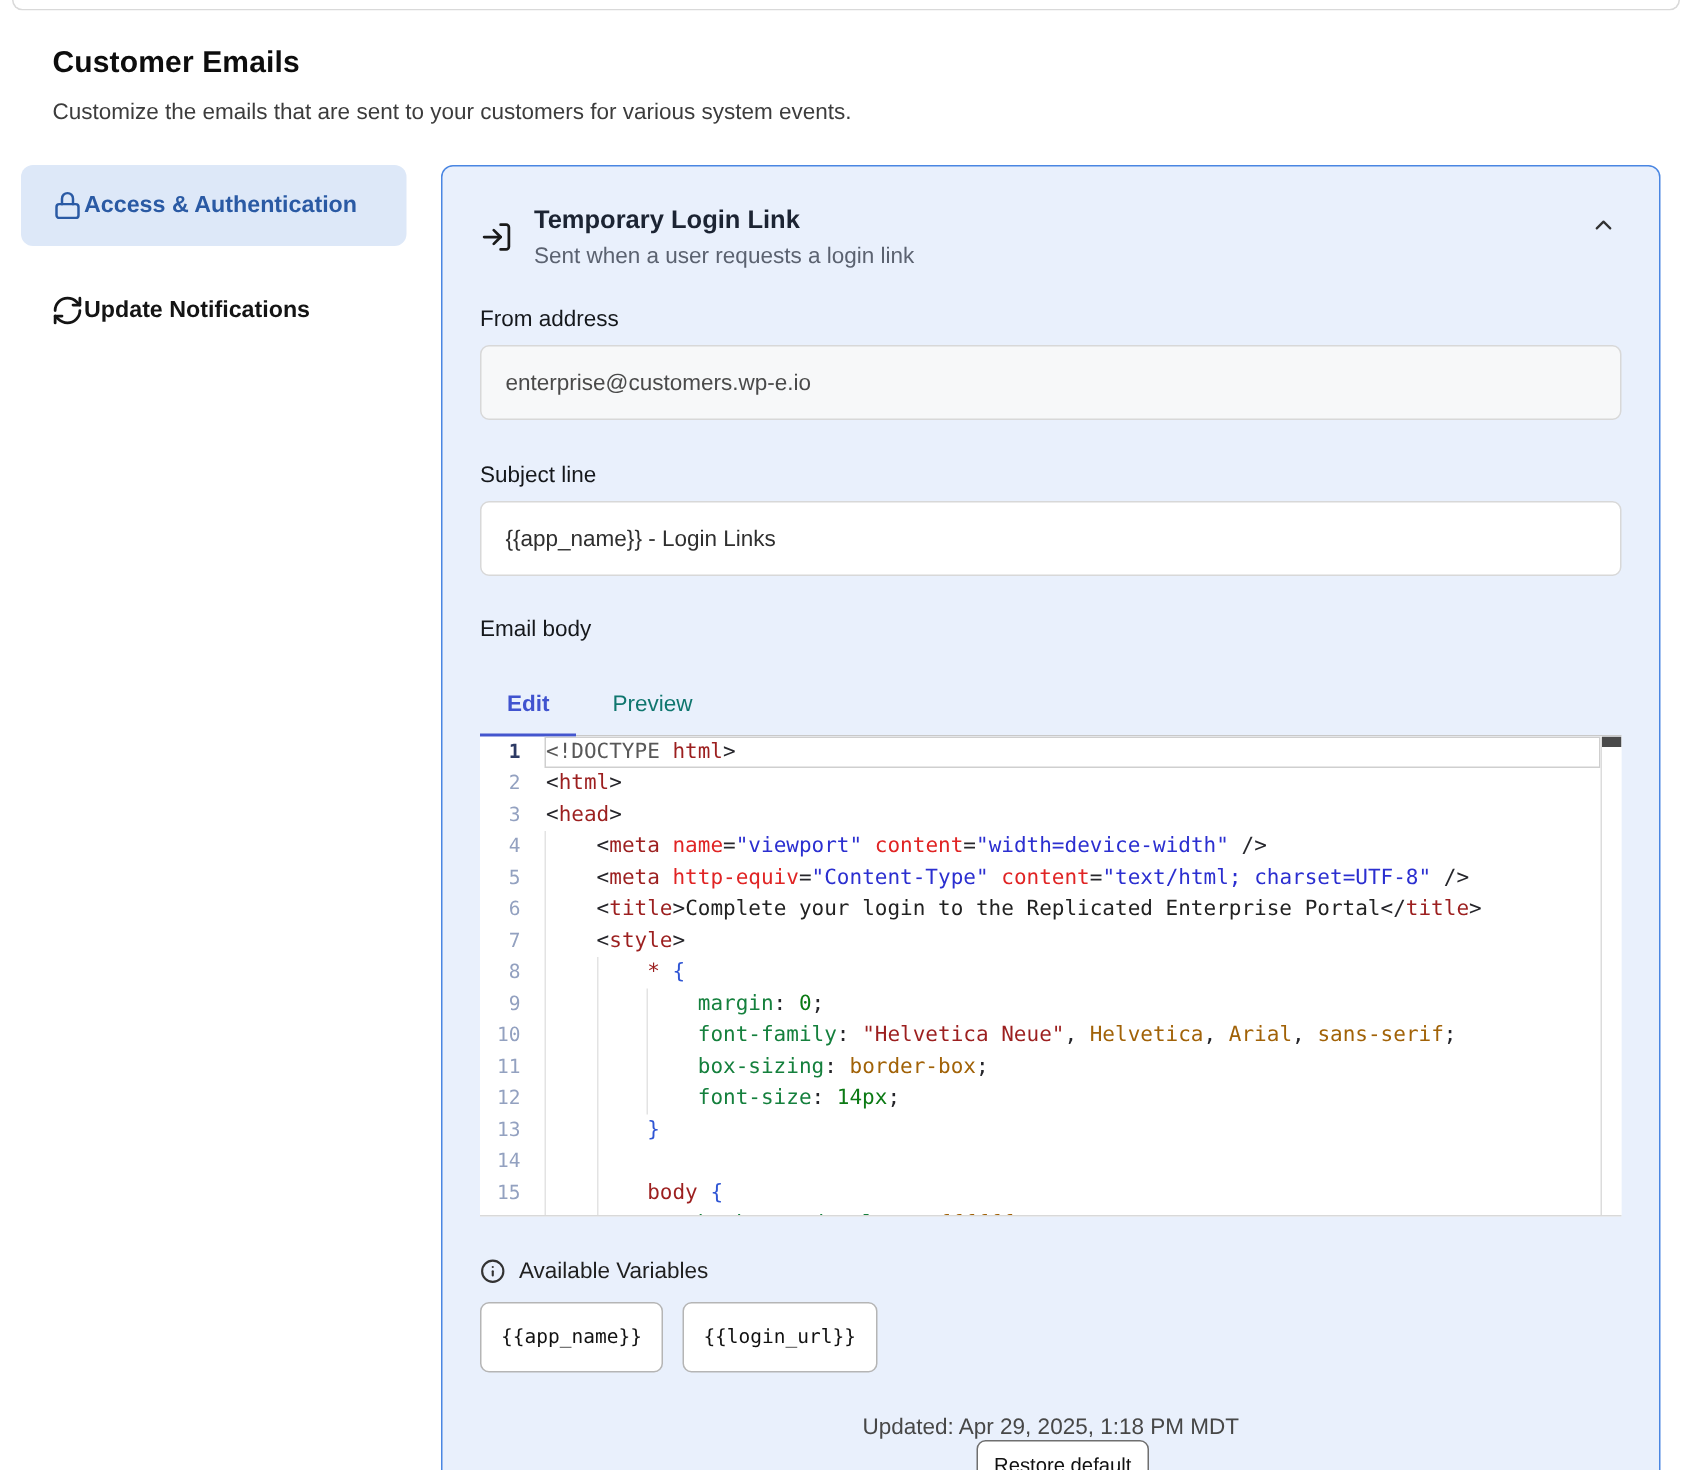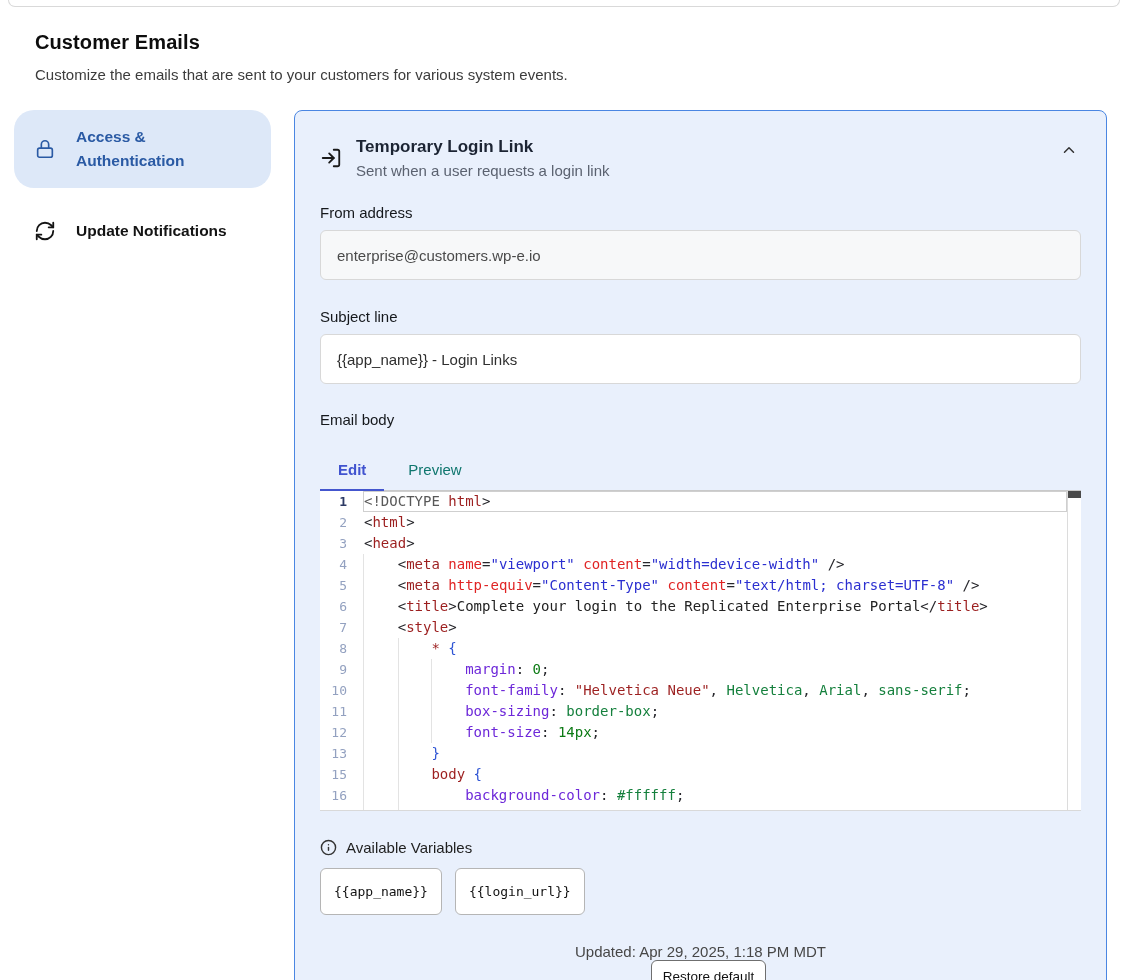--- a/index.html
+++ b/index.html
@@ -10,21 +10,21 @@
     border-radius:0 0 10px 10px; }
 
   .page-head { padding:0 35px; margin-top:24px; }
   .page-head h1 { font-size:20px; font-weight:700; color:#0d0d0d; letter-spacing:.1px; }
   .page-head p { margin-top:12px; font-size:15px; color:#3c3c3c; }
 
   .main-row { display:flex; gap:23px; margin:27px 21px 0 14px; align-items:flex-start; }
 
   
   .sidebar { width:257px; flex:none; }
-  .side-item { display:flex; align-items:center; gap:20px; padding:15px 20px; border-radius:20px;
+  .side-item { display:flex; align-items:center; padding:15px 20px; border-radius:8px;
     font-size:15.5px; font-weight:700; color:#141414; cursor:pointer; line-height:1.55; }
   .side-item + .side-item { margin-top:16px; }
   .side-item.active { background:#dde8f8; color:#2a5aa4; }
   .side-item .icn { flex:none; width:22px; height:22px; display:flex; align-items:center; }
   .side-item svg { width:22px; height:22px; }
 
   
   .panel { flex:1; background:#e9f0fc; border:1px solid #4a86e2; border-radius:8px;
     padding:26px 25px 22px; }
   .panel-head { display:flex; align-items:center; gap:14px; margin-bottom:25px; }
@@ -55,23 +55,23 @@
   .editor { position:relative; height:320px; background:#ffffff; overflow:hidden;
     border-bottom:1px solid #d9d9d9; font-family:"DejaVu Sans Mono", monospace; cursor:text; }
   .cm-row { position:relative; display:flex; height:21px; line-height:21px; white-space:pre; }
   .cm-gut { flex:none; width:43px; text-align:right; padding-right:16px; font-size:13px;
     color:#93a1c0; user-select:none; }
   .cm-row.active .cm-gut { color:#2c3a64; font-weight:700; }
   .cm-row.active::after { content:""; position:absolute; left:43px; right:14px; top:0; bottom:0;
     border:1px solid #cfcfcf; pointer-events:none; }
   .cm-code { font-size:14px; color:#222; padding-left:1px; }
   .tk-meta { color:#585858; } .tk-tag { color:#9c1f1f; } .tk-attr { color:#e02424; }
-  .tk-str { color:#2b2fd0; } .tk-kw { color:#15803d;margin-top:22px; } .tk-num { color:#0c7a14; }
+  .tk-str { color:#2b2fd0; } .tk-kw { color:#a16207;margin-top:22px; } .tk-num { color:#0c7a14; }
   .tk-brace { color:#2f55d4; } .tk-punct { color:#26262b; } .tk-text { color:#222; }
-  .tk-prop { color:#6d28d9; } .tk-cssstr { color:#9c1f1f; }
+  .tk-prop { color:#15803d; } .tk-cssstr { color:#9c1f1f; }
   .guide { position:absolute; width:1px; background:#e3e3e3; pointer-events:none; }
   .vscroll { position:absolute; top:0; right:0; bottom:0; width:14px; background:#fff;
     border-left:1px solid #dcdcdc; }
   .vthumb { position:absolute; top:0; left:0; right:0; height:7px; background:#4a4a4a; }
 
   
   .vars-head { display:flex; align-items:center; gap:9px; margin-top:28px; color:#1f1f1f; }
   .vars-head .icn { width:17px; height:17px; color:#333; display:flex; }
   .vars-head .icn svg { width:17px; height:17px; }
   .vars-label { font-size:15px; }
@@ -168,20 +168,21 @@
           <div class="cm-row"><span class="cm-gut">4</span><span class="cm-code"><span class="tk-text">    </span><span class="tk-punct">&lt;</span><span class="tk-tag">meta</span><span class="tk-text"> </span><span class="tk-attr">name</span><span class="tk-punct">=</span><span class="tk-str">"viewport"</span><span class="tk-text"> </span><span class="tk-attr">content</span><span class="tk-punct">=</span><span class="tk-str">"width=device-width"</span><span class="tk-punct"> /&gt;</span></span></div>
           <div class="cm-row"><span class="cm-gut">5</span><span class="cm-code"><span class="tk-text">    </span><span class="tk-punct">&lt;</span><span class="tk-tag">meta</span><span class="tk-text"> </span><span class="tk-attr">http-equiv</span><span class="tk-punct">=</span><span class="tk-str">"Content-Type"</span><span class="tk-text"> </span><span class="tk-attr">content</span><span class="tk-punct">=</span><span class="tk-str">"text/html; charset=UTF-8"</span><span class="tk-punct"> /&gt;</span></span></div>
           <div class="cm-row"><span class="cm-gut">6</span><span class="cm-code"><span class="tk-text">    </span><span class="tk-punct">&lt;</span><span class="tk-tag">title</span><span class="tk-punct">&gt;</span><span class="tk-text">Complete your login to the Replicated Enterprise Portal</span><span class="tk-punct">&lt;/</span><span class="tk-tag">title</span><span class="tk-punct">&gt;</span></span></div>
           <div class="cm-row"><span class="cm-gut">7</span><span class="cm-code"><span class="tk-text">    </span><span class="tk-punct">&lt;</span><span class="tk-tag">style</span><span class="tk-punct">&gt;</span></span></div>
           <div class="cm-row"><span class="cm-gut">8</span><span class="cm-code"><span class="tk-text">        </span><span class="tk-tag">*</span><span class="tk-text"> </span><span class="tk-brace">{</span></span></div>
           <div class="cm-row"><span class="cm-gut">9</span><span class="cm-code"><span class="tk-text">            </span><span class="tk-prop">margin</span><span class="tk-punct">:</span><span class="tk-text"> </span><span class="tk-num">0</span><span class="tk-punct">;</span></span></div>
           <div class="cm-row"><span class="cm-gut">10</span><span class="cm-code"><span class="tk-text">            </span><span class="tk-prop">font-family</span><span class="tk-punct">:</span><span class="tk-text"> </span><span class="tk-cssstr">"Helvetica Neue"</span><span class="tk-punct">,</span><span class="tk-text"> </span><span class="tk-kw">Helvetica</span><span class="tk-punct">,</span><span class="tk-text"> </span><span class="tk-kw">Arial</span><span class="tk-punct">,</span><span class="tk-text"> </span><span class="tk-kw">sans-serif</span><span class="tk-punct">;</span></span></div>
           <div class="cm-row"><span class="cm-gut">11</span><span class="cm-code"><span class="tk-text">            </span><span class="tk-prop">box-sizing</span><span class="tk-punct">:</span><span class="tk-text"> </span><span class="tk-kw">border-box</span><span class="tk-punct">;</span></span></div>
           <div class="cm-row"><span class="cm-gut">12</span><span class="cm-code"><span class="tk-text">            </span><span class="tk-prop">font-size</span><span class="tk-punct">:</span><span class="tk-text"> </span><span class="tk-num">14px</span><span class="tk-punct">;</span></span></div>
           <div class="cm-row"><span class="cm-gut">13</span><span class="cm-code"><span class="tk-text">        </span><span class="tk-brace">}</span></span></div>
+          <div class="cm-row"><span class="cm-gut">14</span><span class="cm-code"></span></div>
           <div class="cm-row"><span class="cm-gut">15</span><span class="cm-code"><span class="tk-text">        </span><span class="tk-tag">body</span><span class="tk-text"> </span><span class="tk-brace">{</span></span></div>
           <div class="cm-row"><span class="cm-gut">16</span><span class="cm-code"><span class="tk-text">            </span><span class="tk-prop">background-color</span><span class="tk-punct">:</span><span class="tk-text"> </span><span class="tk-kw">#ffffff</span><span class="tk-punct">;</span></span></div>
         </div>
       <div class="guide" style="left:43px; top:63px; height:257px;"></div>
       <div class="guide" style="left:78px; top:147px; height:173px;"></div>
       <div class="guide" style="left:111px; top:168px; height:84px;"></div>
       <div class="vscroll">
         <div class="vthumb"></div>
       </div>
     </div>

